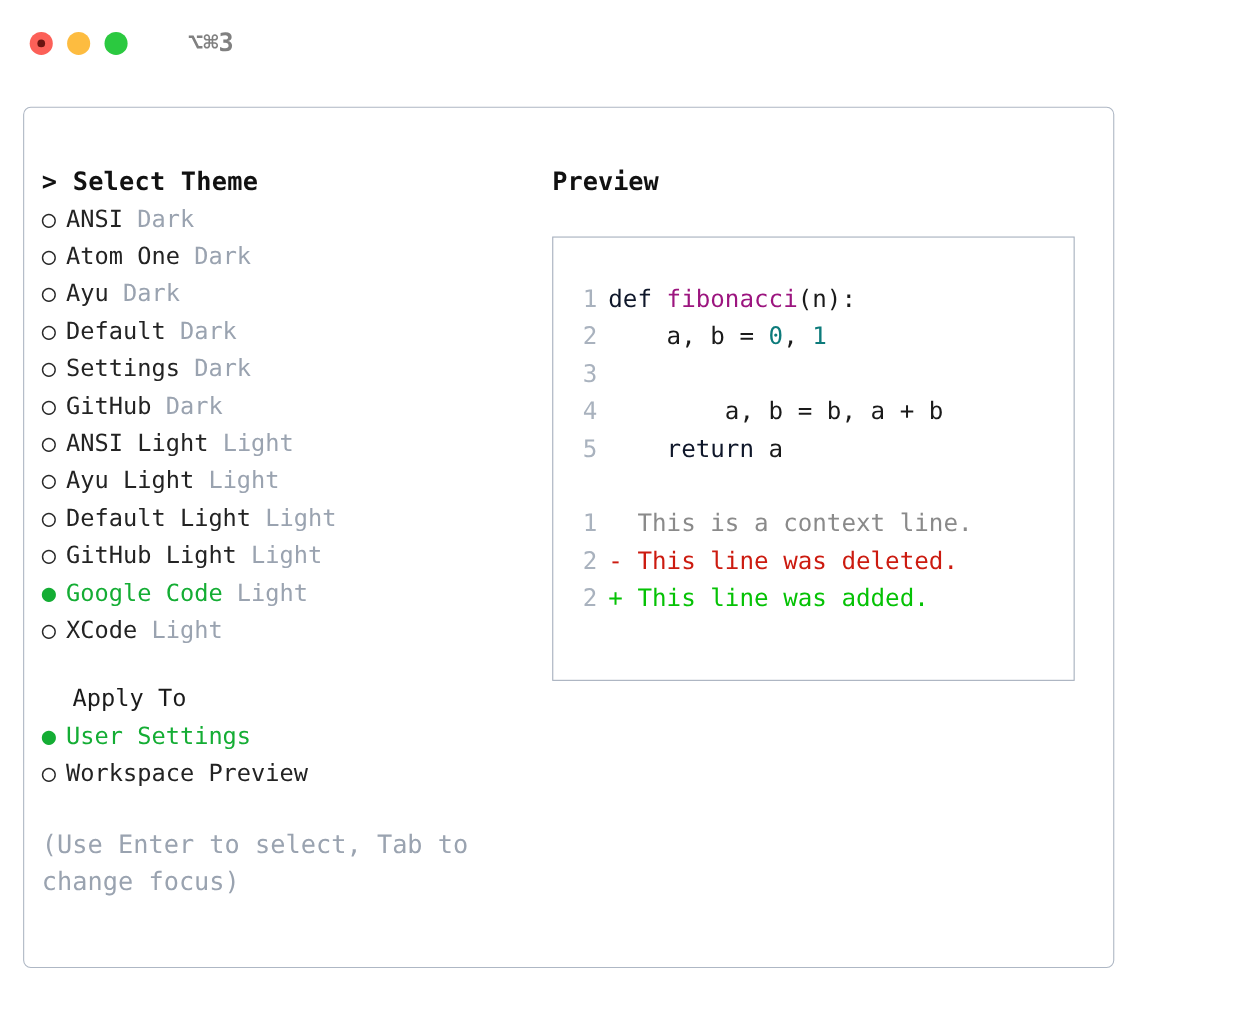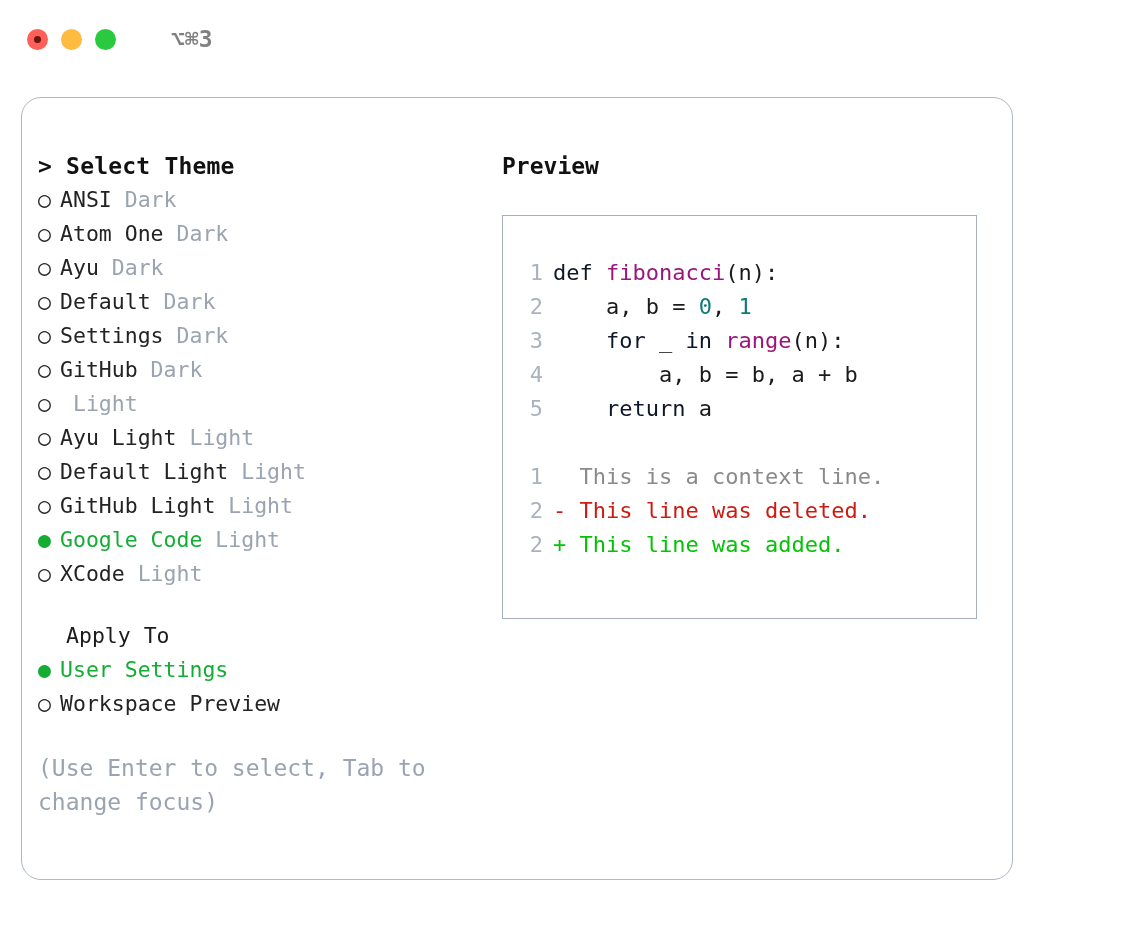--- a/index.html
+++ b/index.html
@@ -68,21 +68,21 @@
   }
 
   
   .panel {
     position: absolute;
     left: 21px;
     top: 97px;
     width: 992px;
     height: 783px;
     border: 1.5px solid #aeb7c4;
-    border-radius: 20px;
+    border-radius: 7px;
     box-sizing: border-box;
     background: #ffffff;
   }
 
   .columns {
     position: absolute;
     left: 0; top: 0;
     width: 100%; height: 100%;
   }
 
@@ -213,21 +213,21 @@
       <div class="left-col">
         <div class="section-header">&gt; Select Theme</div>
 
         <div id="theme-list">
             <div class="opt-row"><span class="bullet">○</span><span class="opt-label">ANSI</span><span class="opt-tag"> Dark</span></div>
             <div class="opt-row"><span class="bullet">○</span><span class="opt-label">Atom One</span><span class="opt-tag"> Dark</span></div>
             <div class="opt-row"><span class="bullet">○</span><span class="opt-label">Ayu</span><span class="opt-tag"> Dark</span></div>
             <div class="opt-row"><span class="bullet">○</span><span class="opt-label">Default</span><span class="opt-tag"> Dark</span></div>
             <div class="opt-row"><span class="bullet">○</span><span class="opt-label">Settings</span><span class="opt-tag"> Dark</span></div>
             <div class="opt-row"><span class="bullet">○</span><span class="opt-label">GitHub</span><span class="opt-tag"> Dark</span></div>
-            <div class="opt-row"><span class="bullet">○</span><span class="opt-tag"> Light</span></div>
+            <div class="opt-row"><span class="bullet">○</span><span class="opt-label">ANSI Light</span><span class="opt-tag"> Light</span></div>
             <div class="opt-row"><span class="bullet">○</span><span class="opt-label">Ayu Light</span><span class="opt-tag"> Light</span></div>
             <div class="opt-row"><span class="bullet">○</span><span class="opt-label">Default Light</span><span class="opt-tag"> Light</span></div>
             <div class="opt-row"><span class="bullet">○</span><span class="opt-label">GitHub Light</span><span class="opt-tag"> Light</span></div>
             <div class="opt-row selected"><span class="bullet sel">●</span><span class="opt-label">Google Code</span><span class="opt-tag"> Light</span></div>
             <div class="opt-row"><span class="bullet">○</span><span class="opt-label">XCode</span><span class="opt-tag"> Light</span></div>
           </div>
 
         <div class="apply-block">
           <div class="apply-title">Apply To</div>
           <div id="apply-list">
@@ -241,21 +241,21 @@
       </div>
 
       <div class="right-col">
         <div class="preview-title">Preview</div>
 
         <div class="preview-box">
           <div class="code-area">
             <div id="code-lines">
                 <div class="code-line"><span class="lineno">1</span><span class="code-text"><span class="tok-kw">def </span><span class="tok-fn">fibonacci</span><span class="tok-punc">(</span><span class="tok-id">n</span><span class="tok-punc">):</span></span></div>
                 <div class="code-line"><span class="lineno">2</span><span class="code-text"><span class="tok-id">    a, b = </span><span class="tok-num">0</span><span class="tok-punc">, </span><span class="tok-num">1</span></span></div>
-                <div class="code-line"><span class="lineno">3</span><span class="code-text"><span class="tok-id">    </span><span class="tok-kw">for</span><span class="tok-id"> _ </span><span class="tok-kw">in</span><span class="tok-id"> </span><span class="tok-fn">range</span><span class="tok-punc">(</span><span class="tok-id">n</span><span class="tok-punc">):</span></span></div>
+                <div class="code-line"><span class="lineno">3</span></div>
                 <div class="code-line"><span class="lineno">4</span><span class="code-text"><span class="tok-id">        a, b = b, a + b</span></span></div>
                 <div class="code-line"><span class="lineno">5</span><span class="code-text"><span class="tok-id">    </span><span class="tok-kw">return</span><span class="tok-id"> a</span></span></div>
               </div>
             <div class="diff-gap"></div>
             <div id="diff-lines">
                 <div class="code-line"><span class="lineno">1</span><span class="code-text diff-ctx">  This is a context line.</span></div>
                 <div class="code-line"><span class="lineno">2</span><span class="code-text diff-del">- This line was deleted.</span></div>
                 <div class="code-line"><span class="lineno">2</span><span class="code-text diff-add">+ This line was added.</span></div>
               </div>
           </div>

